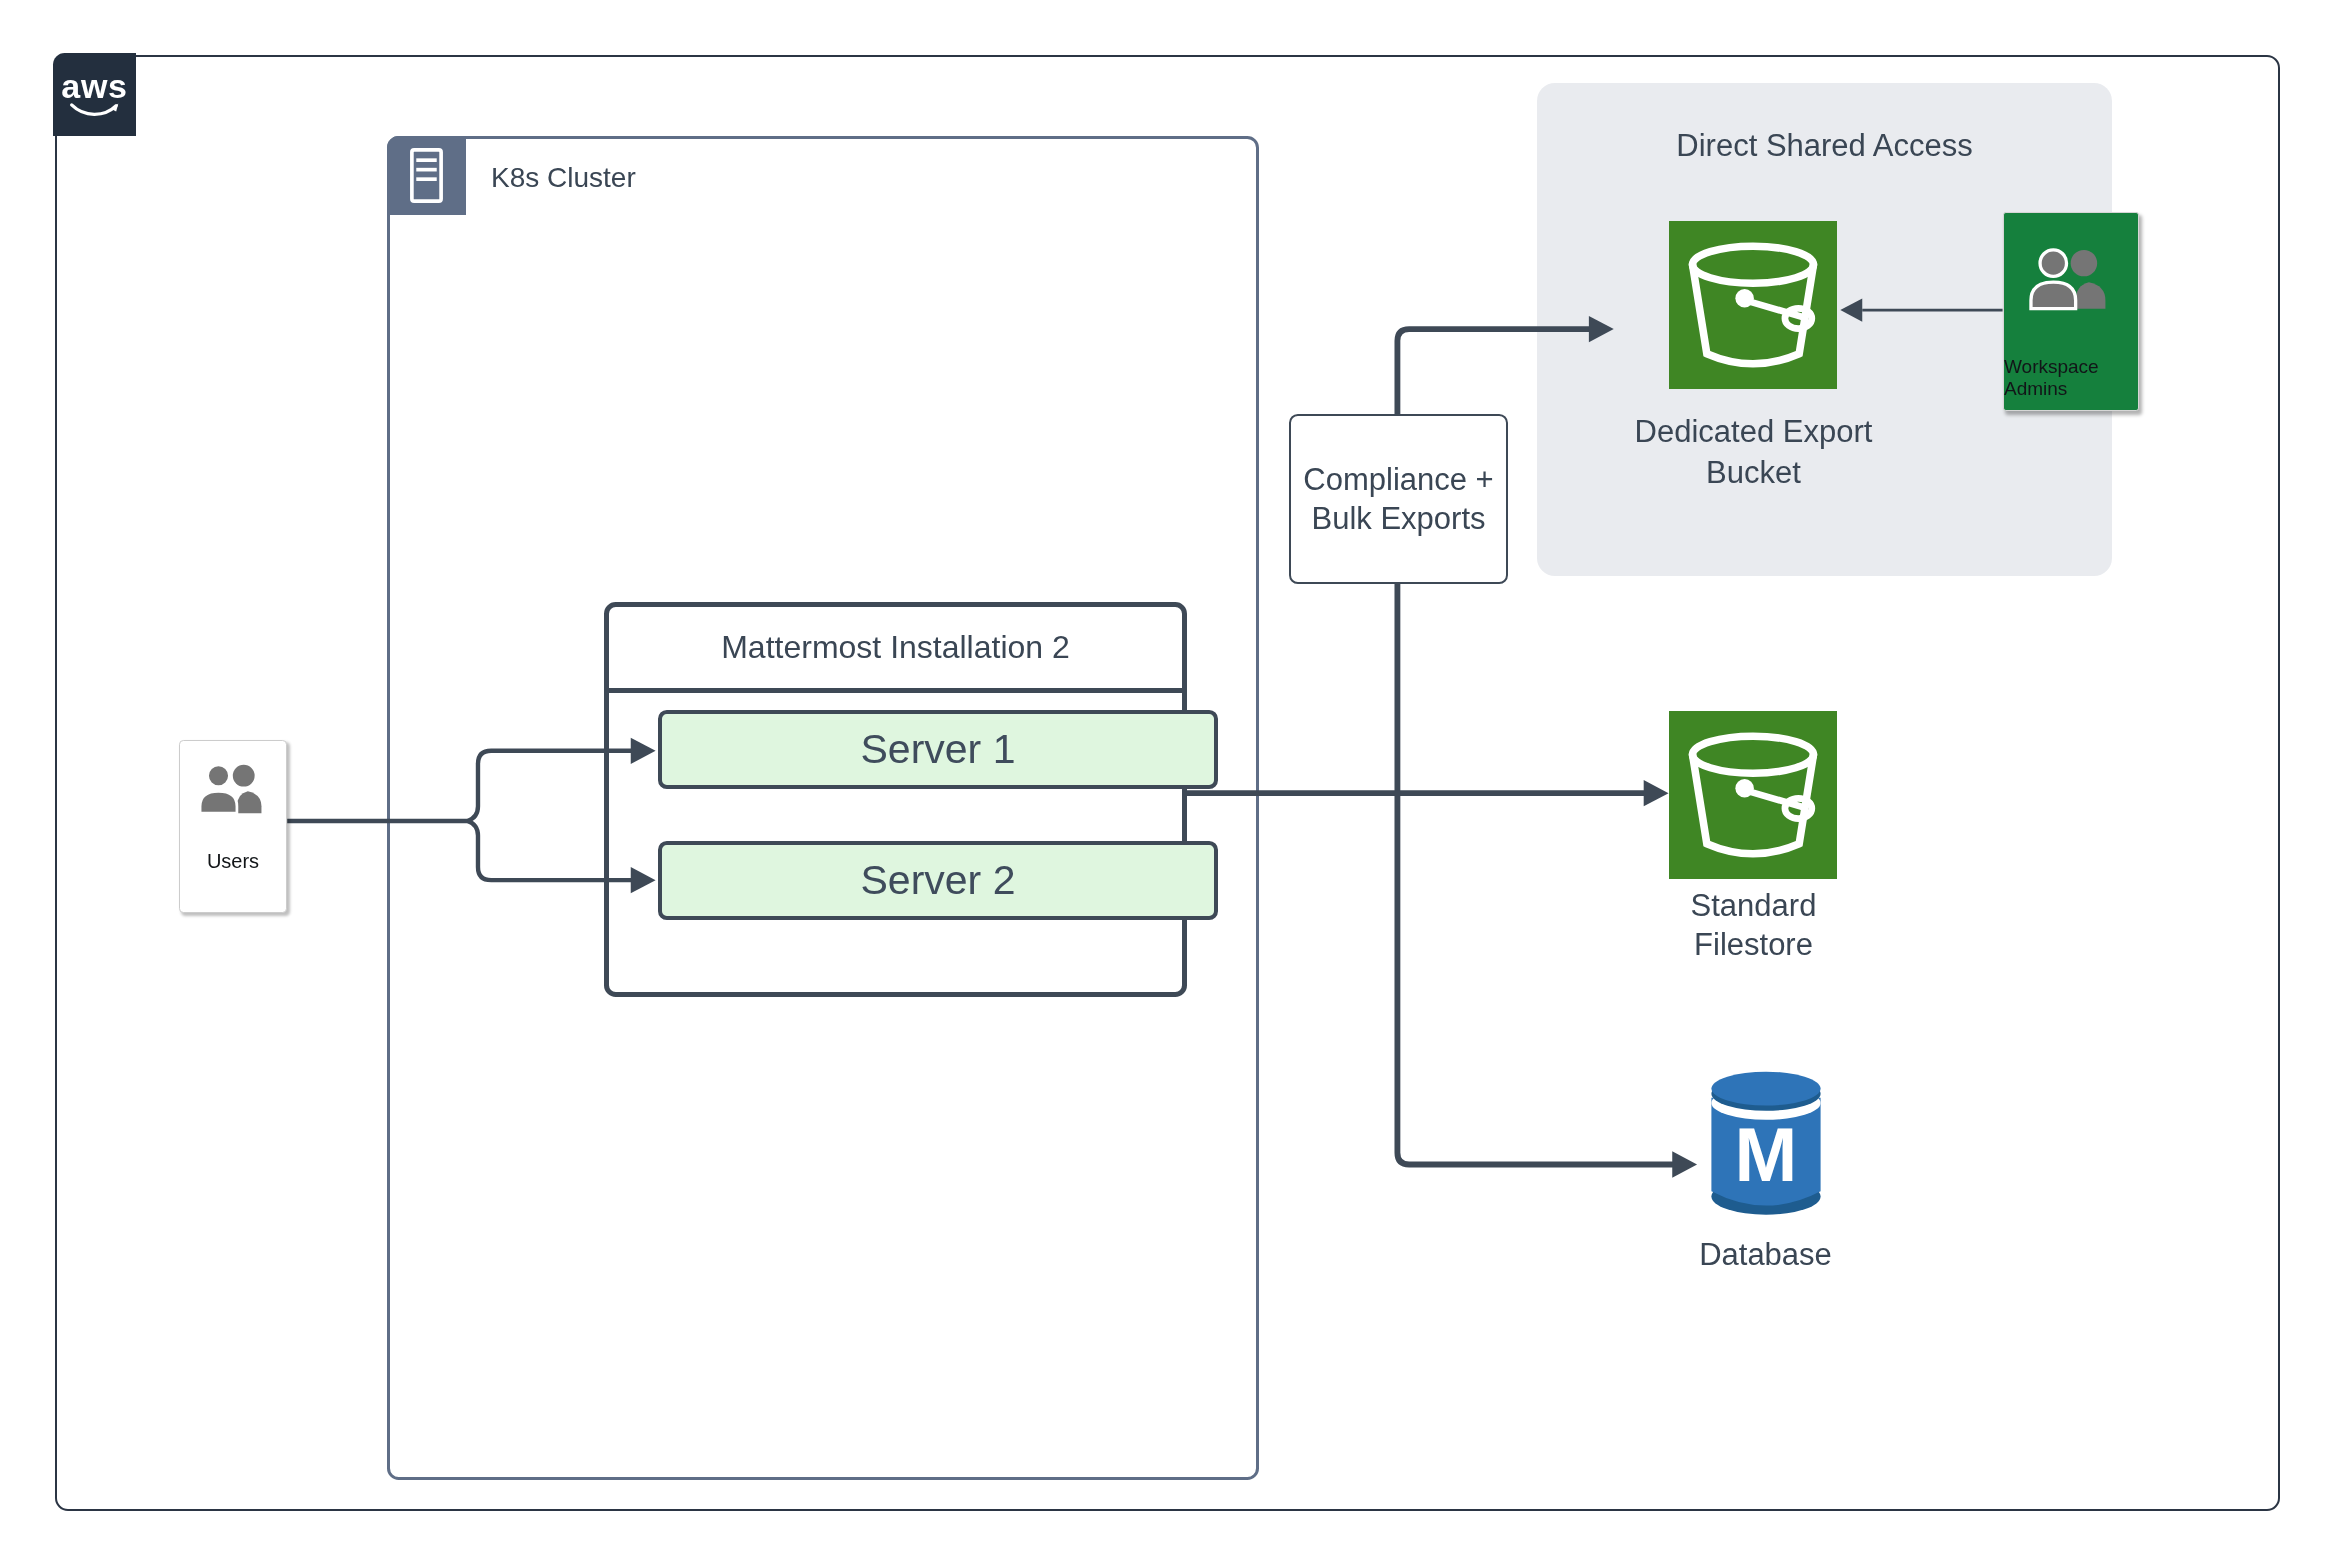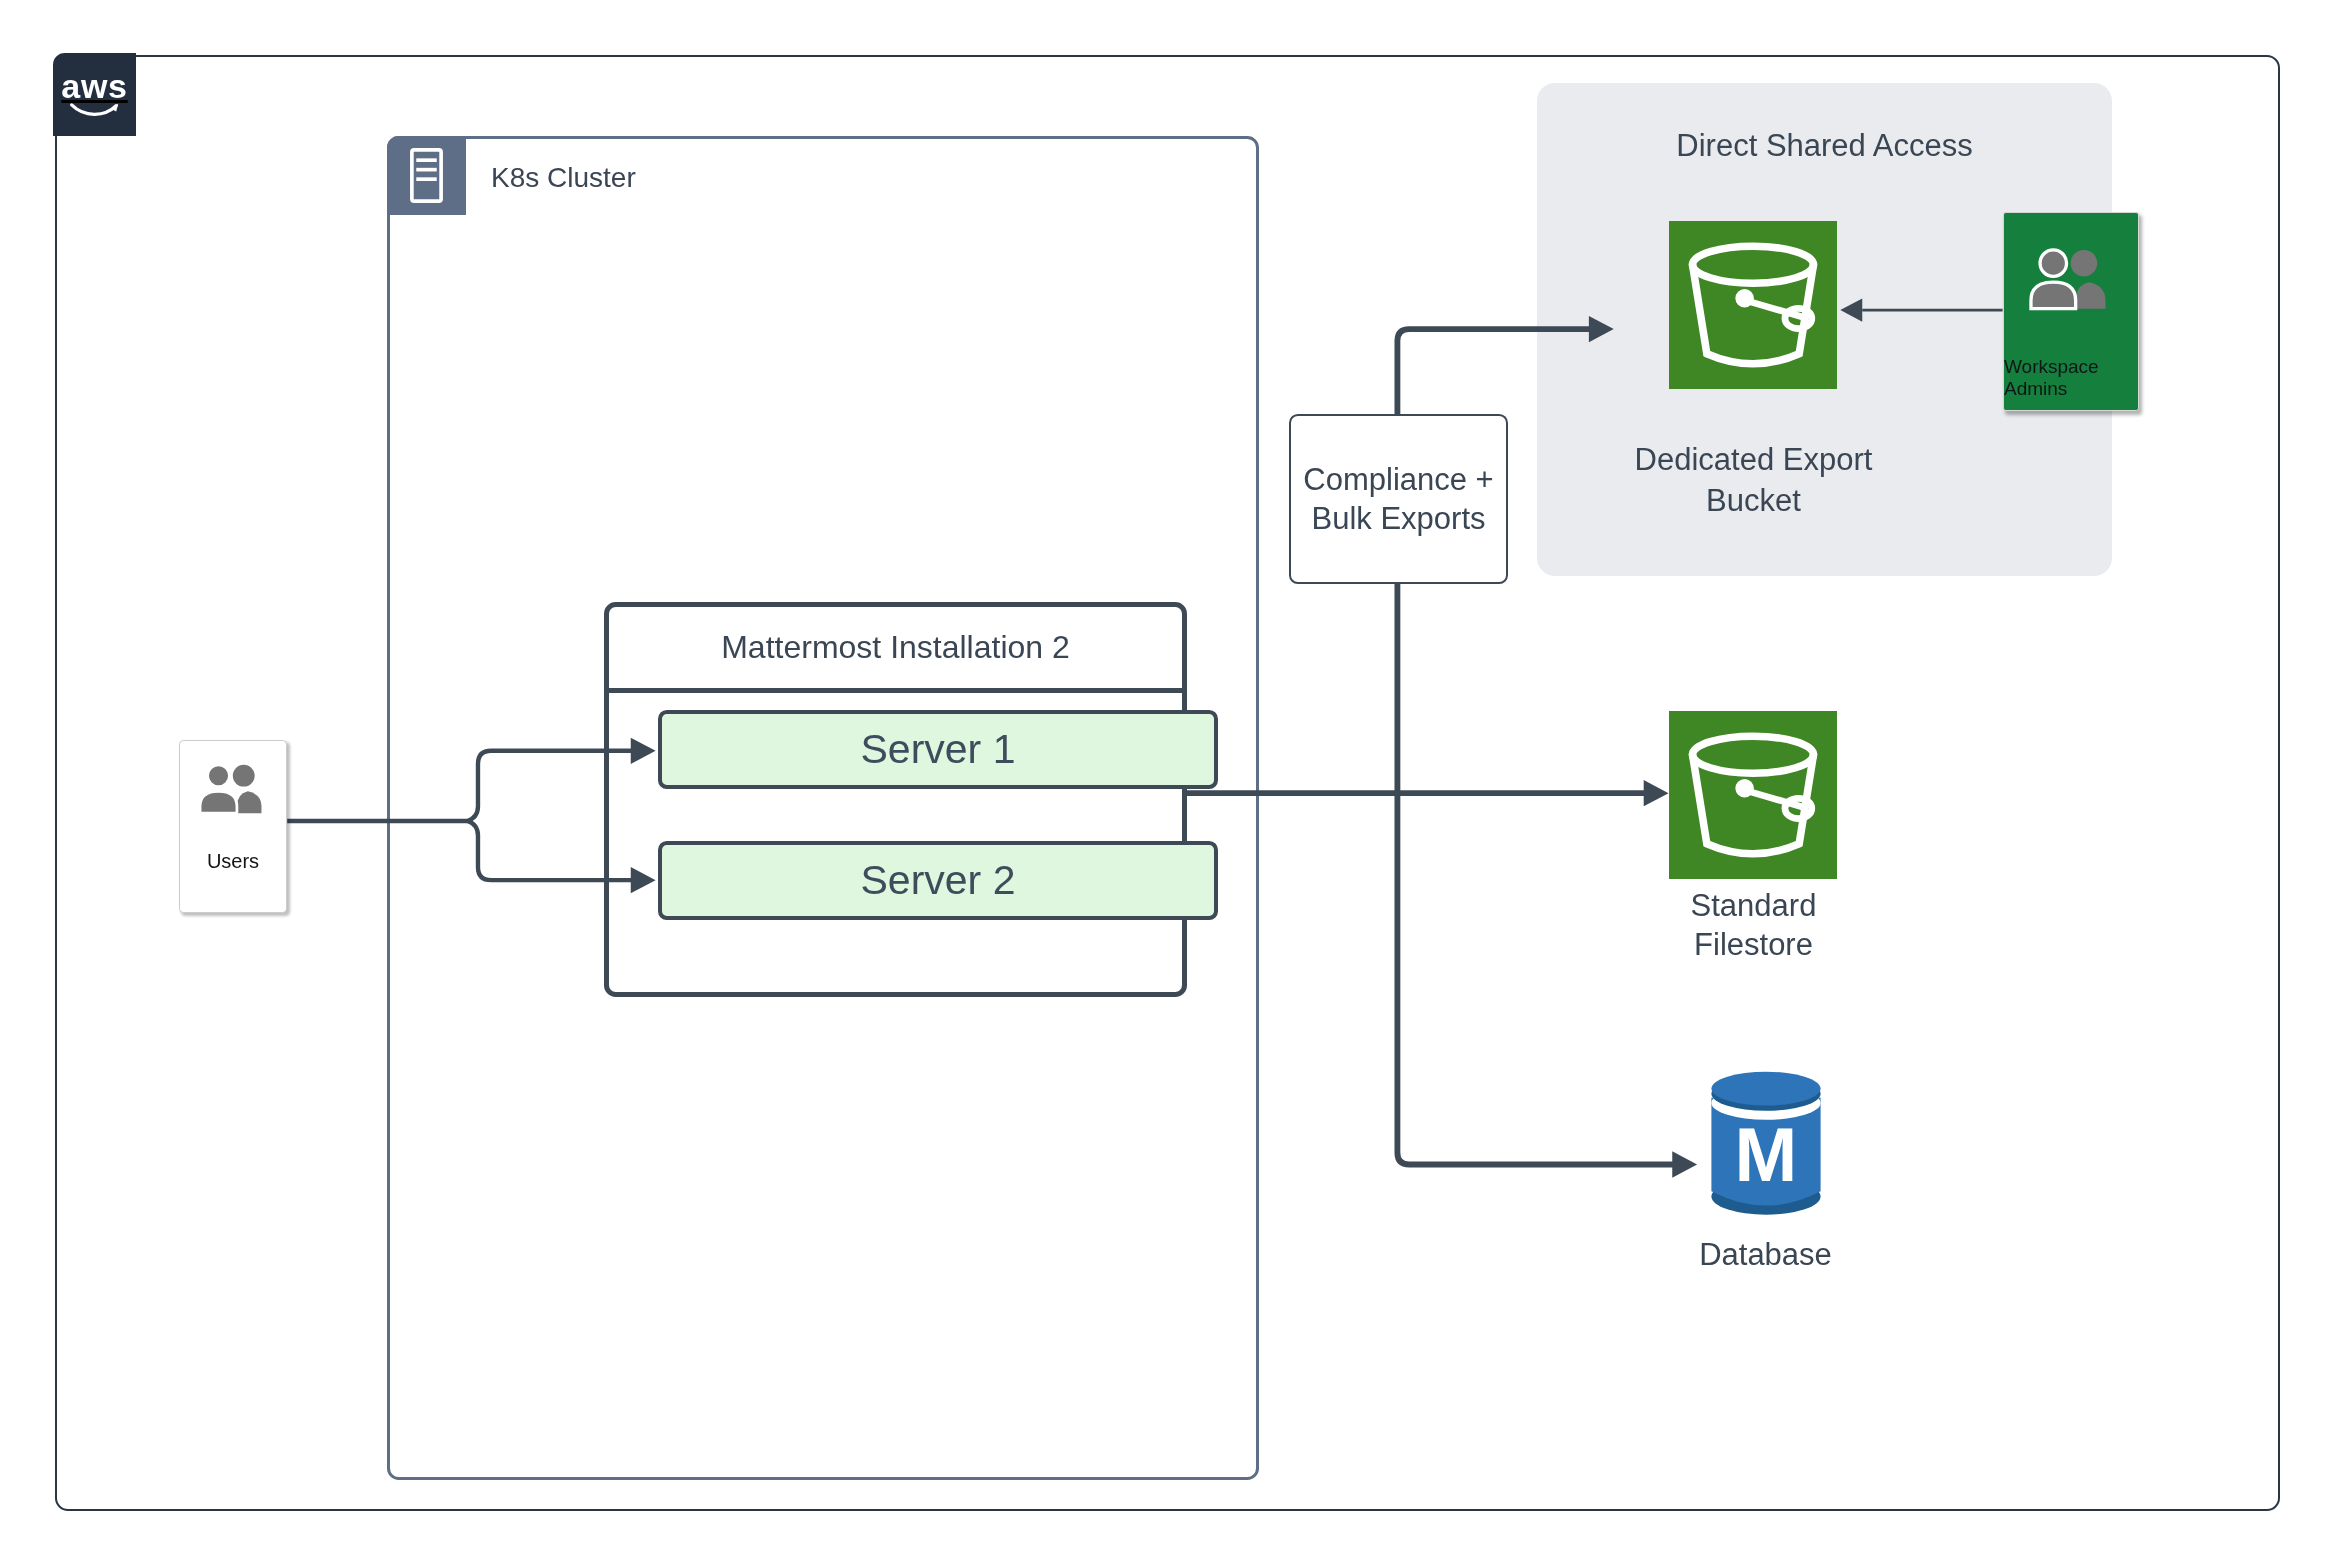--- a/index.html
+++ b/index.html
@@ -11,21 +11,21 @@
   #canvas{
     position:relative; width:2330px; height:1563px; background:#ffffff; overflow:hidden;
     font-family:"Liberation Sans","DejaVu Sans",sans-serif;
   }
   .abs{position:absolute;}
   .lbl{color:var(--text-dark); text-align:center;}
 
   #outer-border{left:55px;top:55px;width:2221px;height:1452px;border:2.9px solid var(--canvas-border);border-radius:13px;}
 
   #aws-badge{left:53px;top:53px;width:83px;height:83px;background:var(--aws-navy);
-    border-radius:11.7px 0 0 0;display:flex;flex-direction:column;align-items:center;justify-content:center;text-decoration:underline;}
+    border-radius:11.7px 0 0 0;display:flex;flex-direction:column;align-items:center;justify-content:center;}
   #aws-badge .aws-word{color:#fff;font-weight:bold;font-size:34px;line-height:32px;letter-spacing:0.7px;}
 
   #dsa-panel{left:1537px;top:83px;width:575px;height:493px;background:var(--panel-bg);border-radius:18px;}
   #dsa-title{width:100%;margin-top:45px;font-size:31px;}
 
   #k8s-box{left:387px;top:136px;width:872px;height:1344px;border:3.7px solid var(--slate);border-radius:11.7px;box-sizing:border-box;}
   #k8s-tab{left:387px;top:136px;width:79px;height:79px;background:var(--slate);border-radius:11.7px 0 0 0;
     display:flex;align-items:center;justify-content:center;}
   #k8s-label{left:491px;top:162px;font-size:28px;line-height:32px;text-align:center;}
 
@@ -42,21 +42,21 @@
   #users-card{left:179px;top:740px;width:108px;height:173px;background:#fff;border:1.5px solid #cccccc;border-radius:4.4px;
     box-shadow:2.2px 2.9px 2.9px rgba(0,0,0,0.25);box-sizing:border-box;display:flex;flex-direction:column;align-items:center;}
   #users-label{font-size:20px;color:#121518;margin-top:32px;}
 
   #compliance-box{left:1289px;top:414px;width:219px;height:170px;background:#fff;border:2.2px solid var(--line);
     border-radius:8.8px;box-sizing:border-box;display:flex;flex-direction:column;align-items:center;justify-content:center;}
   #compliance-box .lbl{font-size:31px;line-height:39px;}
 
   .bucket-icon{width:168px;height:168px;}
   #bucket1-icon{left:1669px;top:221px;}
-  #bucket1-label{left:1571px;top:411px;width:365px;font-size:31px;line-height:41px;margin-top:28px;}
+  #bucket1-label{left:1571px;top:411px;width:365px;font-size:31px;line-height:41px;}
   #workspace-card{left:2003px;top:212px;width:136px;height:199px;background:#15803d;border:0.7px solid #d6d6d6;border-radius:2.9px;
     box-shadow:2.9px 3.7px 3.7px rgba(0,0,0,0.3);box-sizing:border-box;display:flex;flex-direction:column;align-items:center;}
   #workspace-label{font-size:19px;color:#121518;margin-top:42px;}
 
   #bucket2-icon{left:1669px;top:711px;}
   #bucket2-label{left:1571px;top:886px;width:365px;font-size:31px;line-height:39px;}
 
   #db-icon{left:1701px;top:1069px;width:130px;height:164px;}
   #db-label{left:1583px;top:1237px;width:365px;font-size:31px;}
 

